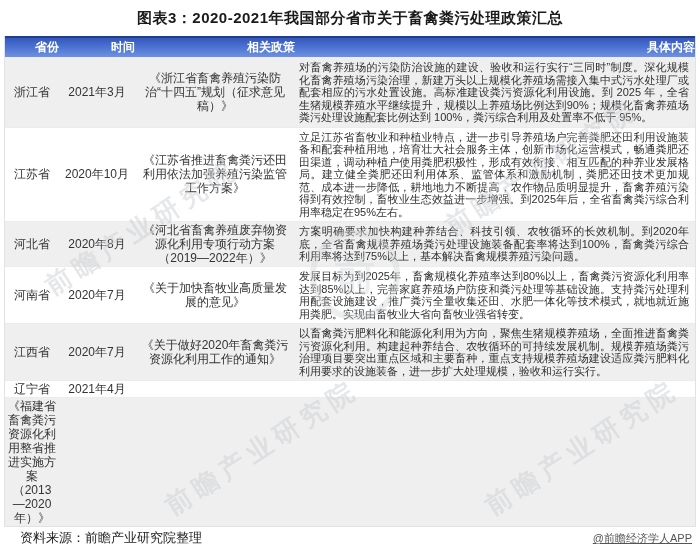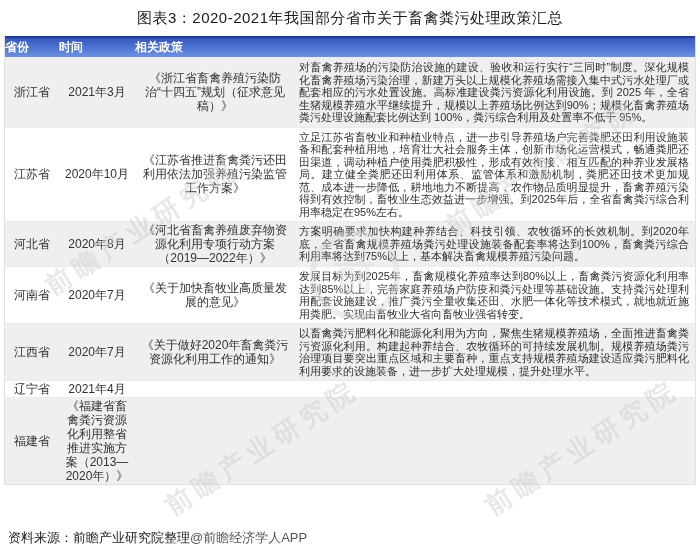--- a/index.html
+++ b/index.html
@@ -2,57 +2,57 @@
 <html style="--header-grad-top: #3557b8; --header-grad-bottom: #6e92e0; --header-border: #1d3d96; --row-alt: #efefef; --text: #333333; --title: #1a1a1a; --footer-credit: #555555; --watermark: #c8ccd2;"><head>
 <meta charset="utf-8">
 <style>
   html,body{margin:0;padding:0;}
   body{
     width:700px;height:553px;overflow:hidden;background:#ffffff;
     font-family:"Liberation Sans","DejaVu Sans",sans-serif;
     position:relative;color:var(--text,#333);
   }
   .title{
-    margin:9px 10px 8px;text-align:center;font-size:15px;font-weight:normal;
+    margin:9px 10px 8px;text-align:center;font-size:15px;font-weight:bold;
     color:var(--title,#1a1a1a);letter-spacing:0.5px;
   }
   .table{
     margin:0 4px;border:1px solid #e2e2e2;border-top:none;position:relative;z-index:1;
   }
   .thead{
     display:grid;grid-template-columns:54px 76px 160px 1fr;
     background:linear-gradient(180deg,var(--header-grad-top,#3557b8) 0%,#4a71d2 45%,var(--header-grad-bottom,#6e92e0) 100%);
     border-top:2px solid var(--header-border,#1d3d96);
     height:19px;line-height:19px;
   }
   .th{
-    color:#ffffff;font-size:12px;font-weight:bold;text-align:left;
+    color:#ffffff;font-size:12px;font-weight:bold;text-align:right;
     white-space:nowrap;overflow:hidden;
   }
   .trow{
     display:grid;grid-template-columns:54px 76px 160px 1fr;
     background:#ffffff;border-top:1px solid #ececec;
   }
   .trow.alt{background:var(--row-alt,#efefef);}
   .td{
     font-size:11px;line-height:12.5px;padding:1px 3px;
   }
   .td.center{
     display:flex;align-items:center;justify-content:center;text-align:center;
     font-size:12px;line-height:14px;
   }
   .td.content{
     text-align:justify;padding:3px 6px 3px 4px;color:#303030;
   }
   .footer{
-    position:absolute;left:8px;right:8px;bottom:6px;
-    display:flex;justify-content:flex-start;align-items:baseline;z-index:1;
+    position:absolute;left:20px;right:8px;bottom:6px;
+    display:flex;justify-content:space-between;align-items:baseline;z-index:1;
   }
   .footer .src{font-size:13px;color:#222222;}
-  .footer .credit{font-size:13px;color:var(--footer-credit,#555555);}
+  .footer .credit{font-size:11px;color:var(--footer-credit,#555555);text-decoration:underline;}
   
   .wm{
     position:absolute;z-index:2;pointer-events:none;color:var(--watermark,#c8ccd2);
     opacity:0.45;font-size:26px;letter-spacing:6px;white-space:nowrap;
     transform:rotate(-33deg);font-weight:bold;
   }
   .wm-logo{
     position:absolute;z-index:2;pointer-events:none;width:78px;height:78px;
     border:6px solid #d4d7db;border-radius:50%;opacity:0.4;
     display:flex;align-items:center;justify-content:center;
@@ -62,20 +62,21 @@
 </head>
 <body>
 
 <div class="title">图表3：2020-2021年我国部分省市关于畜禽粪污处理政策汇总</div>
 
 <div class="table">
   <div class="thead">
     <div class="th">省份</div>
     <div class="th">时间</div>
     <div class="th">相关政策</div>
+    <div class="th">具体内容</div>
   </div>
 
   <div class="trow alt">
     <div class="td center">浙江省</div>
     <div class="td center">2021年3月</div>
     <div class="td center">《浙江省畜禽养殖污染防治“十四五”规划（征求意见稿）》</div>
     <div class="td content">对畜禽养殖场的污染防治设施的建设、验收和运行实行“三同时”制度。深化规模化畜禽养殖场污染治理，新建万头以上规模化养殖场需接入集中式污水处理厂或配套相应的污水处置设施。高标准建设粪污资源化利用设施。到 2025 年，全省生猪规模养殖水平继续提升，规模以上养殖场比例达到90%；规模化畜禽养殖场粪污处理设施配套比例达到 100%，粪污综合利用及处置率不低于 95%。</div>
   </div>
 
   <div class="trow">
@@ -96,30 +97,29 @@
     <div class="td center">河南省</div>
     <div class="td center">2020年7月</div>
     <div class="td center">《关于加快畜牧业高质量发展的意见》</div>
     <div class="td content">发展目标为到2025年，畜禽规模化养殖率达到80%以上，畜禽粪污资源化利用率达到85%以上，完善家庭养殖场户防疫和粪污处理等基础设施。支持粪污处理利用配套设施建设，推广粪污全量收集还田、水肥一体化等技术模式，就地就近施用粪肥。实现由畜牧业大省向畜牧业强省转变。</div>
   </div>
 
   <div class="trow alt">
     <div class="td center">江西省</div>
     <div class="td center">2020年7月</div>
     <div class="td center">《关于做好2020年畜禽粪污资源化利用工作的通知》</div>
-    <div class="td content">以畜禽粪污肥料化和能源化利用为方向，聚焦生猪规模养殖场，全面推进畜禽粪污资源化利用。构建起种养结合、农牧循环的可持续发展机制。规模养殖场粪污治理项目要突出重点区域和主要畜种，重点支持规模养殖场建设适应粪污肥料化利用要求的设施装备，进一步扩大处理规模，提升处理水平。</div>
+    <div class="td content">以畜禽粪污肥料化和能源化利用为方向，聚焦生猪规模养殖场，全面推进畜禽粪污资源化利用。构建起种养结合、农牧循环的可持续发展机制。规模养殖场粪污治理项目要突出重点区域和主要畜种，重点支持规模养殖场建设适应粪污肥料化利用要求的设施装备，进一步扩大处理规模，验收和运行实行。</div>
   </div>
 
   <div class="trow">
     <div class="td center">辽宁省</div>
     <div class="td center">2021年4月</div>
   </div>
 
   <div class="trow alt">
-    <div class="td center">福建省</div>
     <div class="td center">《福建省畜禽粪污资源化利用整省推进实施方案（2013—2020年）》</div>
   </div>
 </div>
 
 <div class="footer">
   <span class="src">资料来源：前瞻产业研究院整理</span>
   <span class="credit">@前瞻经济学人APP</span>
 </div>
 
 <div class="wm" style="left:30px;top:210px;">前瞻产业研究院</div>

